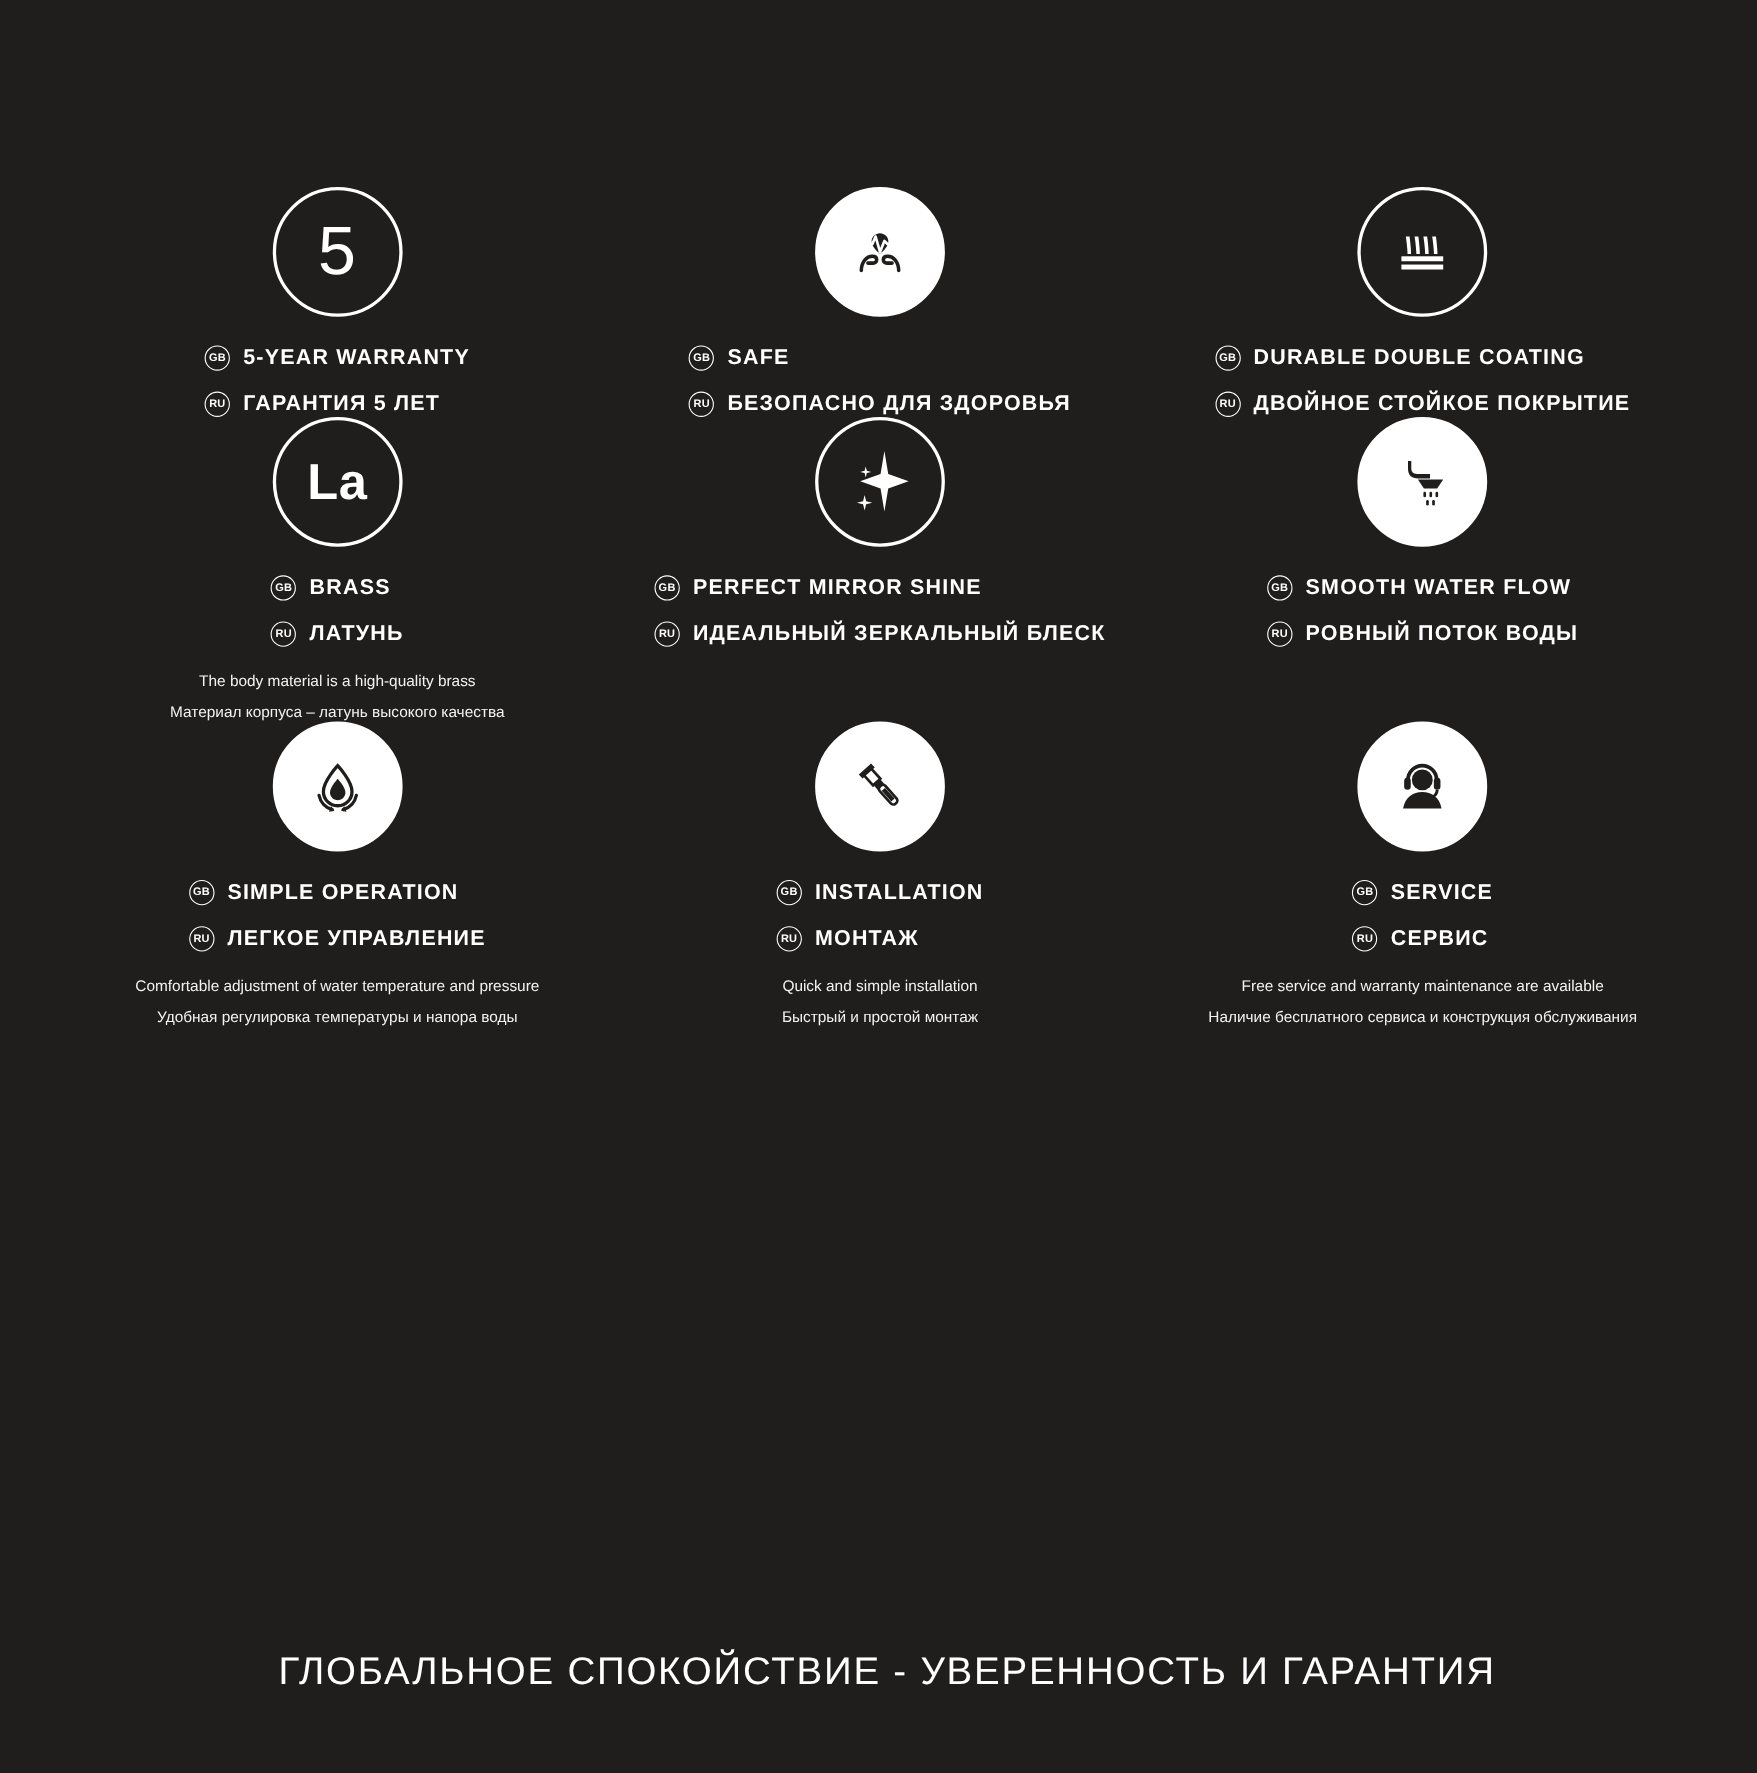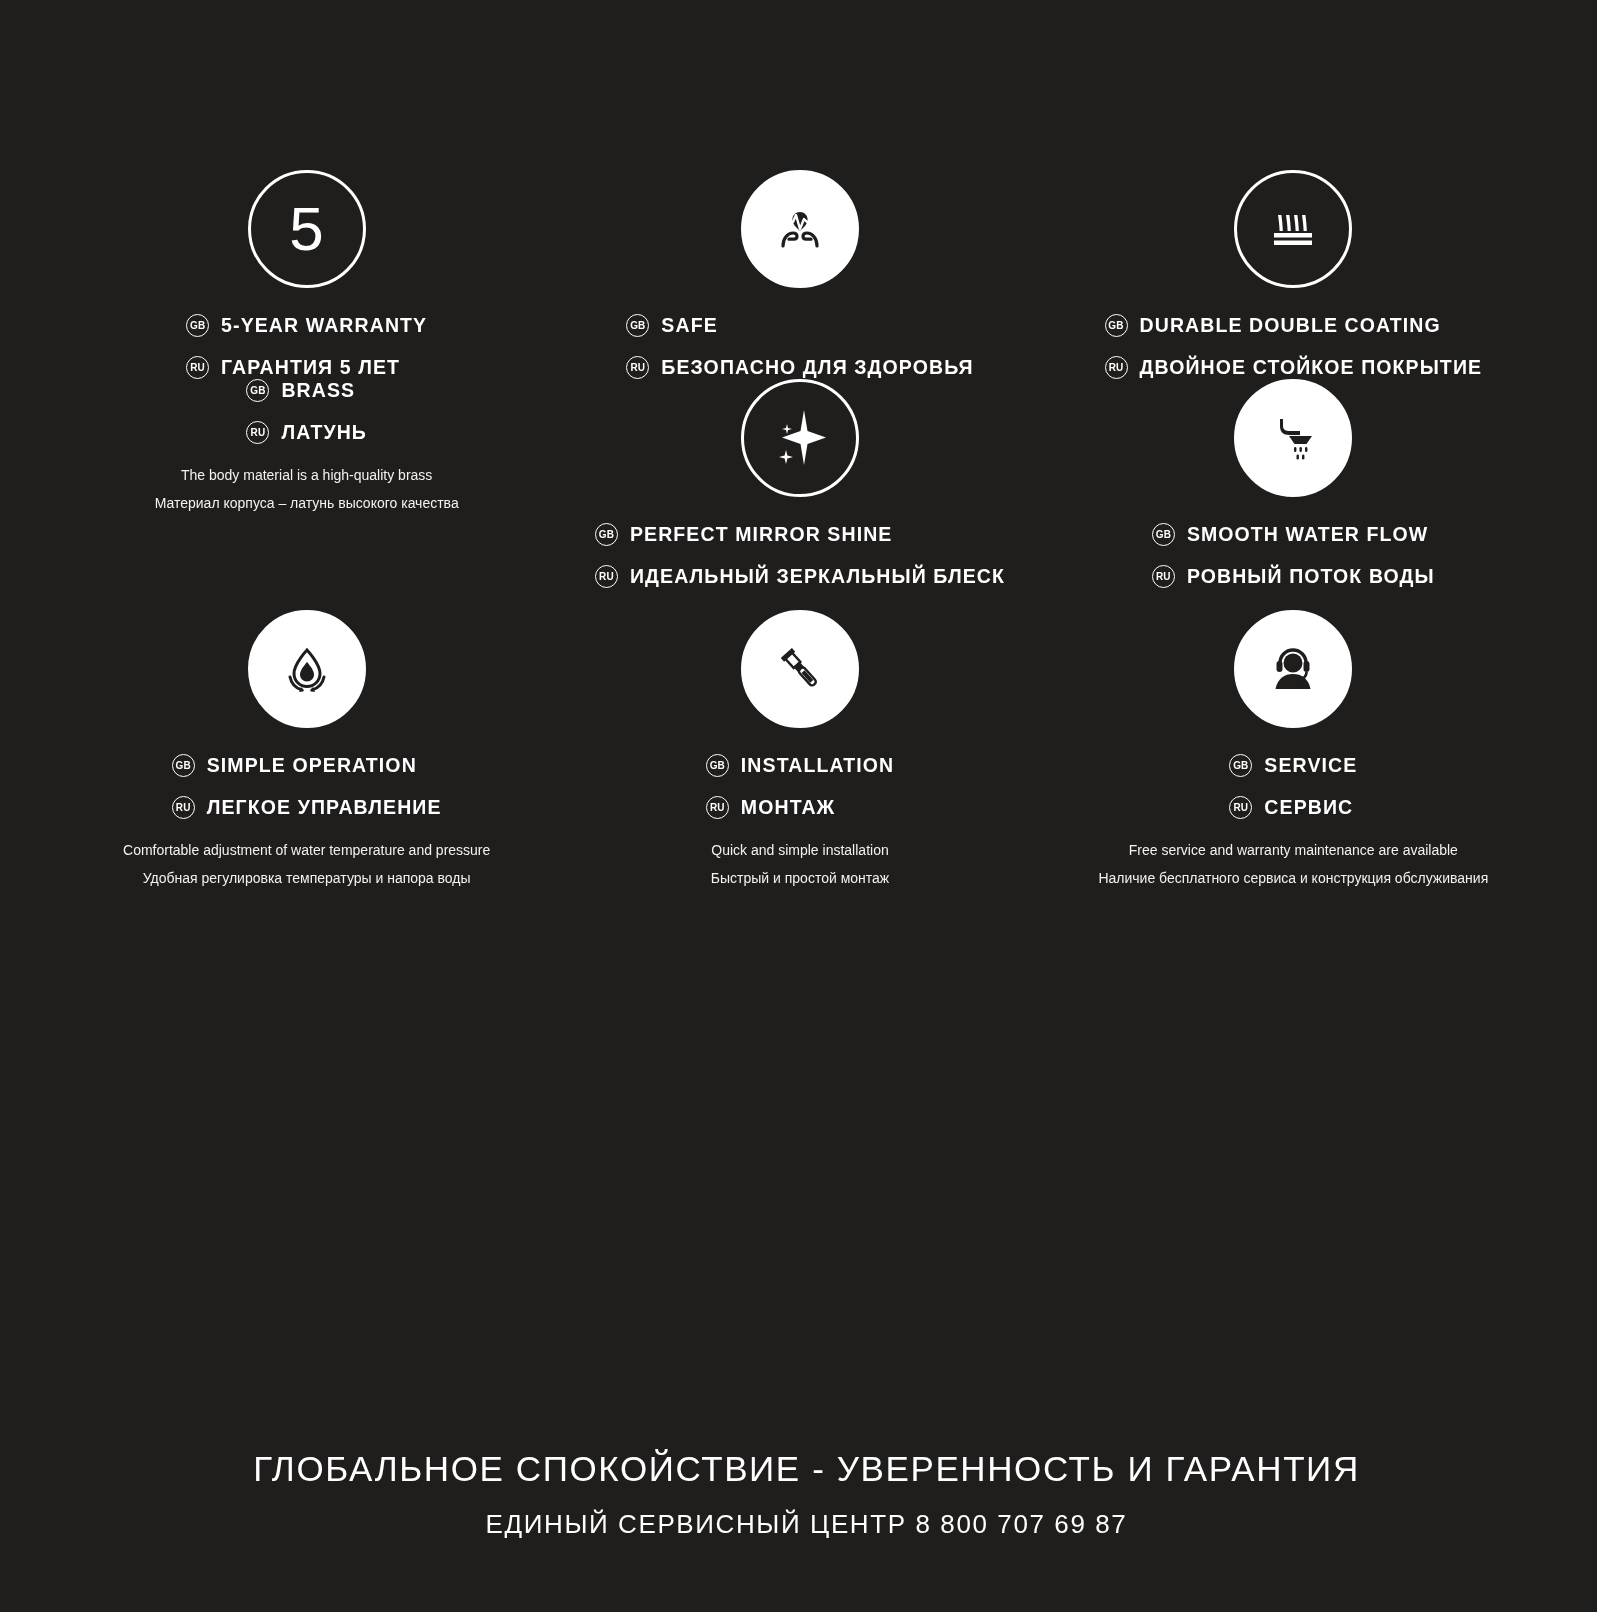--- a/index.html
+++ b/index.html
@@ -220,20 +220,23 @@
           <span class="title-en">DURABLE DOUBLE COATING</span>
         </div>
         <div class="lang-line">
           <span class="lang-badge">RU</span>
           <span class="title-ru">ДВОЙНОЕ СТОЙКОЕ ПОКРЫТИЕ</span>
         </div>
       </div>
     </div>
 
     <div class="cell row2">
+      <div class="icon-wrap">
+        <span class="big-la">La</span>
+      </div>
       <div class="lang-block">
         <div class="lang-line">
           <span class="lang-badge">GB</span>
           <span class="title-en">BRASS</span>
         </div>
         <div class="lang-line">
           <span class="lang-badge">RU</span>
           <span class="title-ru">ЛАТУНЬ</span>
         </div>
       </div>
@@ -373,16 +376,15 @@
       <div class="desc">
         <div class="en">Free service and warranty maintenance are available</div>
         <div class="ru">Наличие бесплатного сервиса и конструкция обслуживания</div>
       </div>
     </div>
 
   </div>
 
   <div class="footer">
     <div class="footer-main">ГЛОБАЛЬНОЕ СПОКОЙСТВИЕ - УВЕРЕННОСТЬ И ГАРАНТИЯ</div>
-    <div class="footer-sub">ЕДИНЫЙ СЕРВИСНЫЙ ЦЕНТР 8 800 707 69 87</div>
   </div>
 
 </div>
 
 </body></html>

